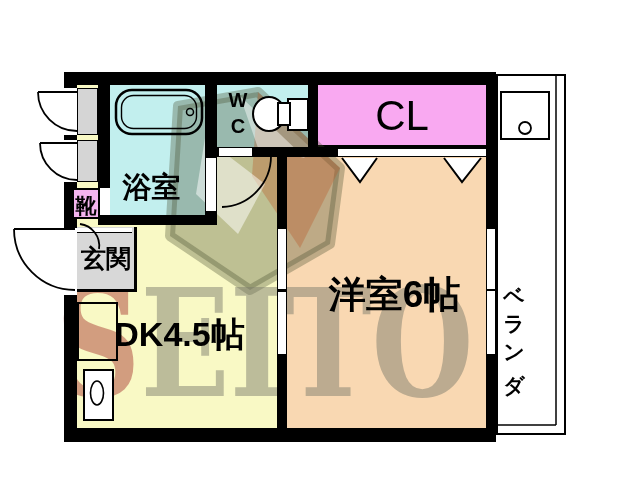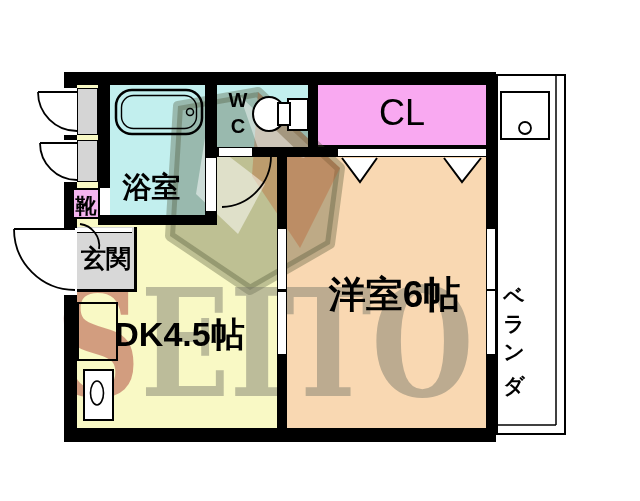--- a/index.html
+++ b/index.html
@@ -119,20 +119,20 @@
       <rect x="84" y="370" width="29" height="50" fill="#fff" stroke="#000" stroke-width="2"></rect>
       <ellipse cx="97" cy="393" rx="6.5" ry="12" fill="none" stroke="#000" stroke-width="1.6"></ellipse>
     </g>
   </svg>
 
   <div class="label center" style="left:110px;top:168px;width:83px;font-size:29px;">浴室</div>
   <div class="label" style="left:227px;top:87px;width:22px;font-size:20px;font-weight:700;line-height:26px;text-align:center;">
     <div>W</div>
     <div>C</div>
   </div>
-  <div class="label center" style="left:318px;top:92px;width:168px;font-size:36px;font-weight:500;">CL</div>
+  <div class="label center" style="left:318px;top:92px;width:168px;font-size:42px;font-weight:500;">CL</div>
   <div class="label center" style="left:74px;top:242px;width:64px;font-size:25px;">玄関</div>
   <div class="label center" style="left:72px;top:192px;width:28px;font-size:21px;">靴</div>
   <div class="label center" style="left:82px;top:312px;width:195px;font-size:34px;">DK4.5帖</div>
   <div class="label center" style="left:287px;top:270px;width:215px;font-size:37px;">洋室6帖</div>
   <div class="label vtext" style="left:500px;top:272px;font-size:21px;font-weight:600;">ベランダ</div>
 
 </div>
 
 </body></html>

